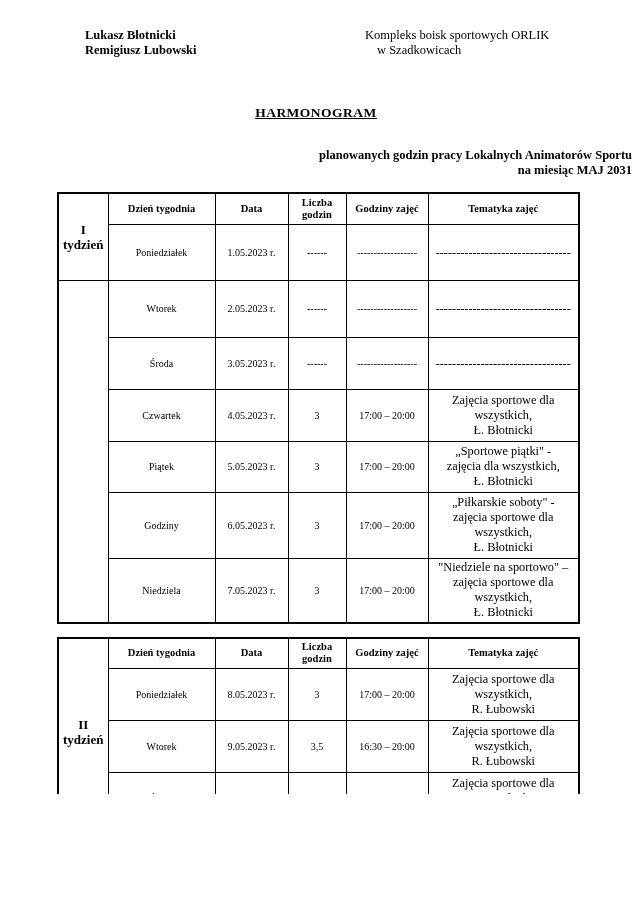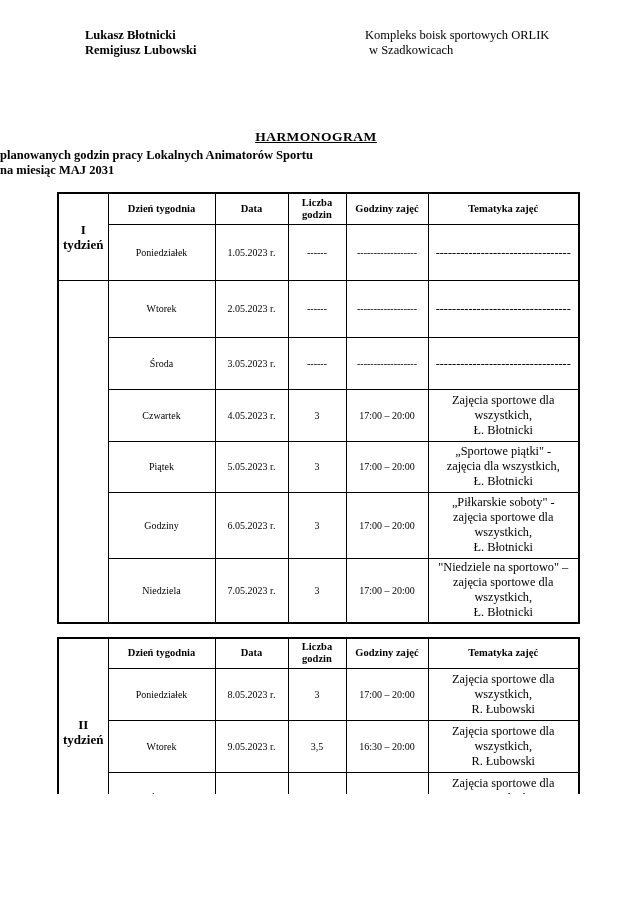--- a/index.html
+++ b/index.html
@@ -6,29 +6,29 @@
   .page{
     position:relative;
     width:632px;height:794px;
     background:#ffffff;
     font-family:"Liberation Serif","DejaVu Serif",serif;
     color:#000;
     overflow:hidden;
   }
   .authors{position:absolute;left:85px;top:28px;font-weight:bold;font-size:12.5px;line-height:15px;}
   .venue{position:absolute;left:365px;top:28px;font-weight:normal;font-size:12.5px;line-height:15px;}
-  .venue .line2{padding-left:4px;}
+  .venue .line2{padding-left:4px;margin-left:8px;}
   .doc-title{
     position:absolute;left:0;top:105px;width:100%;
-    text-align:center;font-weight:bold;font-size:13.5px;margin-top:24px;
+    text-align:center;font-weight:bold;font-size:13.5px;
   }
   .doc-title span{text-decoration:underline;letter-spacing:0.5px;}
   .doc-subtitle{
     position:absolute;left:0;top:148px;width:100%;
-    text-align:left;font-weight:bold;font-size:12.5px;line-height:15px;
+    text-align:right;font-weight:bold;font-size:12.5px;line-height:15px;
   }
   table.sched{
     position:absolute;left:57px;width:521px;
     border-collapse:collapse;table-layout:fixed;
     border:2px solid #000;
   }
   table.sched td,table.sched th{
     border:1px solid #000;
     text-align:center;vertical-align:middle;
     padding:1px 2px;

